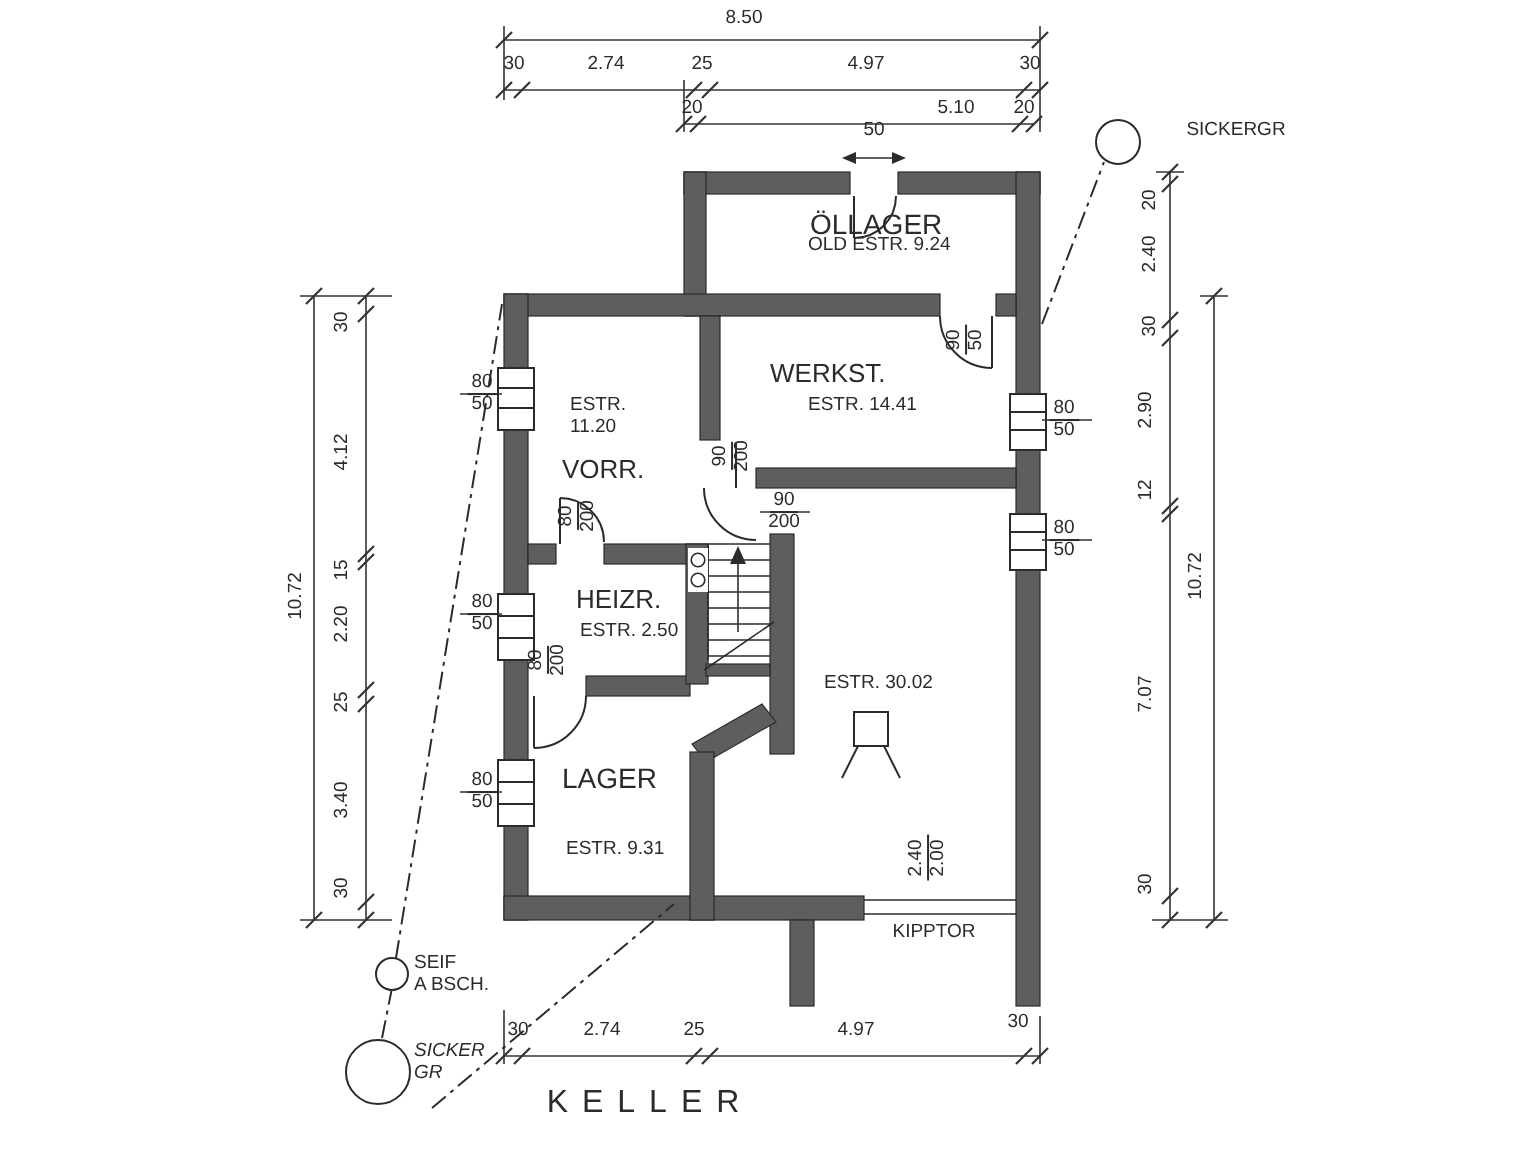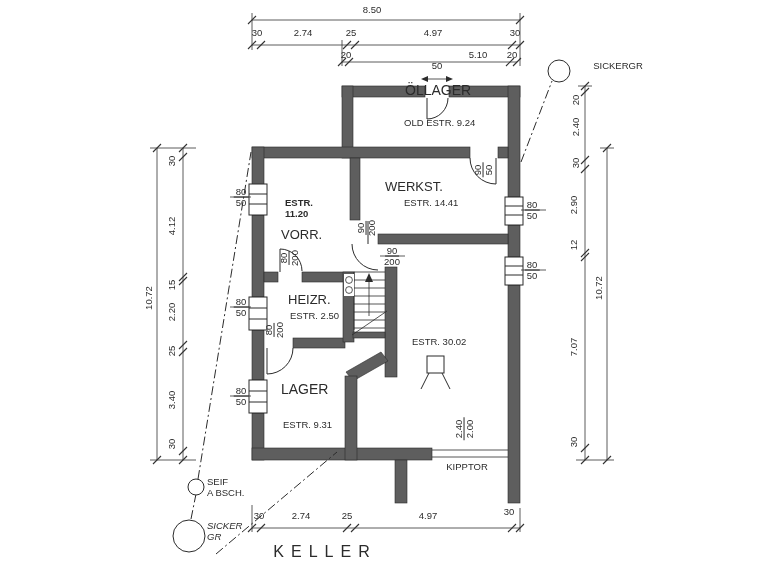--- a/index.html
+++ b/index.html
@@ -217,24 +217,24 @@
       <div class="lbl rot" style="left: 172px; top: 312px; font-size: 9.5px;">2.20</div>
       <div class="lbl rot" style="left: 172px; top: 351px; font-size: 9.5px;">25</div>
       <div class="lbl rot" style="left: 172px; top: 400px; font-size: 9.5px;">3.40</div>
       <div class="lbl rot" style="left: 172px; top: 444px; font-size: 9.5px;">30</div>
       <div class="lbl rot" style="left: 149px; top: 298px; font-size: 9.5px;">10.72</div>
       <div class="lbl" style="left: 259px; top: 516px; font-size: 9.5px;">30</div>
       <div class="lbl" style="left: 301px; top: 516px; font-size: 9.5px;">2.74</div>
       <div class="lbl" style="left: 347px; top: 516px; font-size: 9.5px;">25</div>
       <div class="lbl" style="left: 428px; top: 516px; font-size: 9.5px;">4.97</div>
       <div class="lbl" style="left: 509px; top: 512px; font-size: 9.5px;">30</div>
-      <div class="lbl tl" style="left: 405px; top: 82px; font-size: 14px;">ÖLLAGER</div>
+      <div class="lbl tl" style="left: 405px; top: 104px; font-size: 14px;">ÖLLAGER</div>
       <div class="lbl tl" style="left: 404px; top: 118px; font-size: 9.5px;">OLD ESTR. 9.24</div>
       <div class="lbl tl" style="left: 281px; top: 180px; font-size: 13px; margin-top: 48px;">VORR.</div>
-      <div class="lbl tl" style="left: 285px; top: 198px; font-size: 9.5px; font-weight: bold;">ESTR.
+      <div class="lbl tl" style="left: 285px; top: 198px; font-size: 9.5px;">ESTR.
 11.20</div>
       <div class="lbl tl" style="left: 385px; top: 180px; font-size: 13px;">WERKST.</div>
       <div class="lbl tl" style="left: 404px; top: 198px; font-size: 9.5px;">ESTR. 14.41</div>
       <div class="lbl tl" style="left: 288px; top: 293px; font-size: 13px;">HEIZR.</div>
       <div class="lbl tl" style="left: 290px; top: 311px; font-size: 9.5px;">ESTR. 2.50</div>
       <div class="lbl tl" style="left: 281px; top: 381px; font-size: 14px;">LAGER</div>
       <div class="lbl tl" style="left: 283px; top: 400px; font-size: 9.5px; margin-top: 20px;">ESTR. 9.31</div>
       <div class="lbl tl" style="left: 412px; top: 337px; font-size: 9.5px;">ESTR. 30.02</div>
       <div class="lbl frac" style="left: 241px; top: 197px; font-size: 9.5px;"><span class="ftop">80</span><span class="fbot">50</span></div>
       <div class="lbl frac" style="left: 241px; top: 307px; font-size: 9.5px;"><span class="ftop">80</span><span class="fbot">50</span></div>

